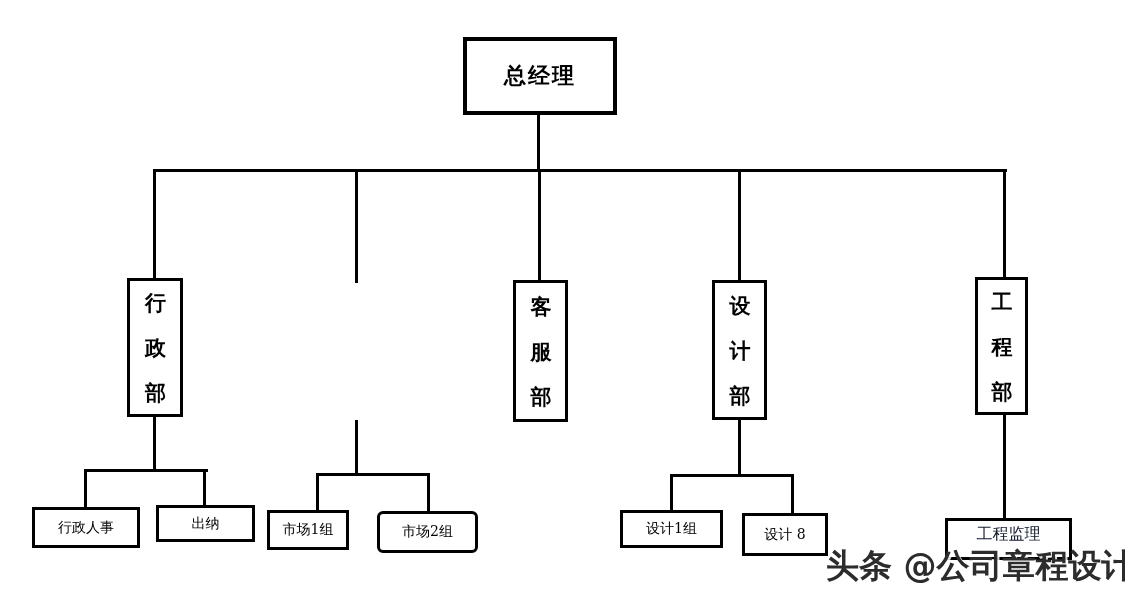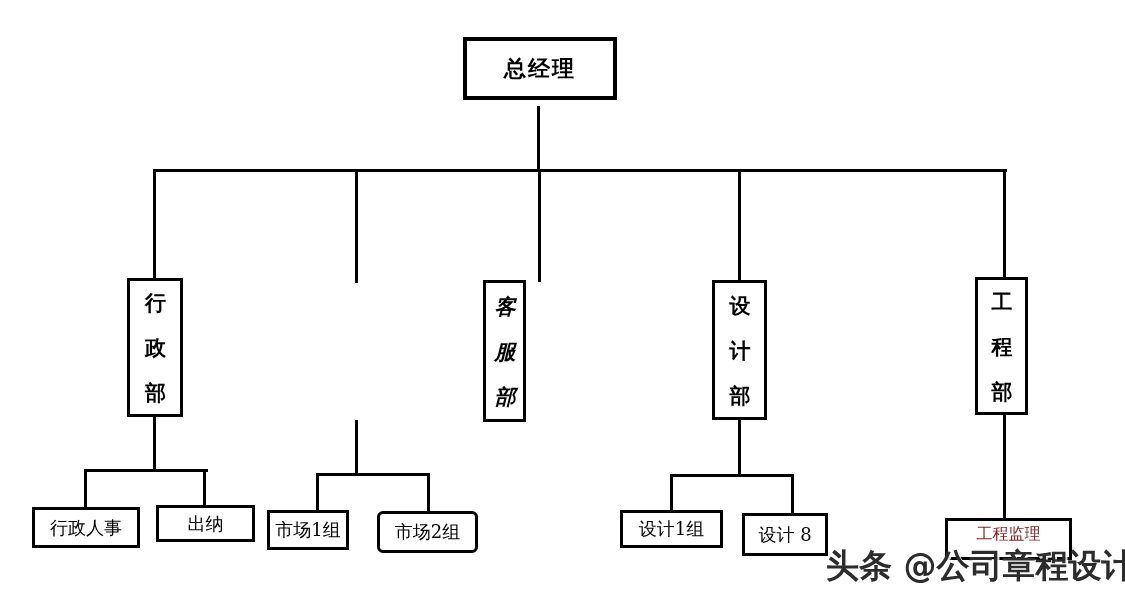--- a/index.html
+++ b/index.html
@@ -28,26 +28,26 @@
     font-weight: bold;
     letter-spacing: 2px;
   }
   .dept-box { font-weight: bold; font-size: 21px; }
   .dept-box .vtext {
     width: 1.05em;
     line-height: 45px;
     word-break: break-all;
     text-align: right;
   }
-  .sub-box { font-size: 18px; }
+  .sub-box { font-size: 14px; }
   .sub-box.top-text {
     align-items: flex-start;
     padding-top: 3px;
     font-size: 16px;
-    color: #7f1d1d;
+    color: #0f172a;
   }
   .line { position: absolute; background: #000; }
   .watermark {
     position: absolute;
     left: 826px;
     top: 544px;
     font-family: "DejaVu Sans", sans-serif;
     font-size: 33px;
     font-weight: bold;
     color: #2c2c2c;
@@ -79,28 +79,28 @@
   <div class="line" style="left:316px; top:474px; width:3px; height:37px;"></div>
   <div class="line" style="left:427px; top:474px; width:3px; height:38px;"></div>
 
   <div class="line" style="left:738px; top:418px; width:3px; height:59px;"></div>
   <div class="line" style="left:670px; top:474px; width:124px; height:3px;"></div>
   <div class="line" style="left:670px; top:475px; width:3px; height:36px;"></div>
   <div class="line" style="left:791px; top:475px; width:3px; height:39px;"></div>
 
   <div class="line" style="left:1003px; top:413px; width:3px; height:106px;"></div>
 
-  <div class="box root-box" style="left:463px; top:37px; width:154px; height:63px;align-items:center;">
+  <div class="box root-box" style="left:463px; top:37px; width:154px; height:78px;align-items:center;">
     <span>总经理</span>
   </div>
 
   <div class="box dept-box" style="left:127px; top:278px; width:56px; height:139px;">
     <span class="vtext">行政部</span>
   </div>
-  <div class="box dept-box" style="left:483px; top:280px; width:43px; height:142px;font-style:italic;">
+  <div class="box dept-box" style="left:513px; top:280px; width:55px; height:142px;">
     <span class="vtext">客服部</span>
   </div>
   <div class="box dept-box" style="left:712px; top:280px; width:55px; height:140px;">
     <span class="vtext">设计部</span>
   </div>
   <div class="box dept-box" style="left:975px; top:277px; width:53px; height:138px;">
     <span class="vtext">工程部</span>
   </div>
 
   <div class="box sub-box" style="left:32px; top:507px; width:108px; height:41px;">

